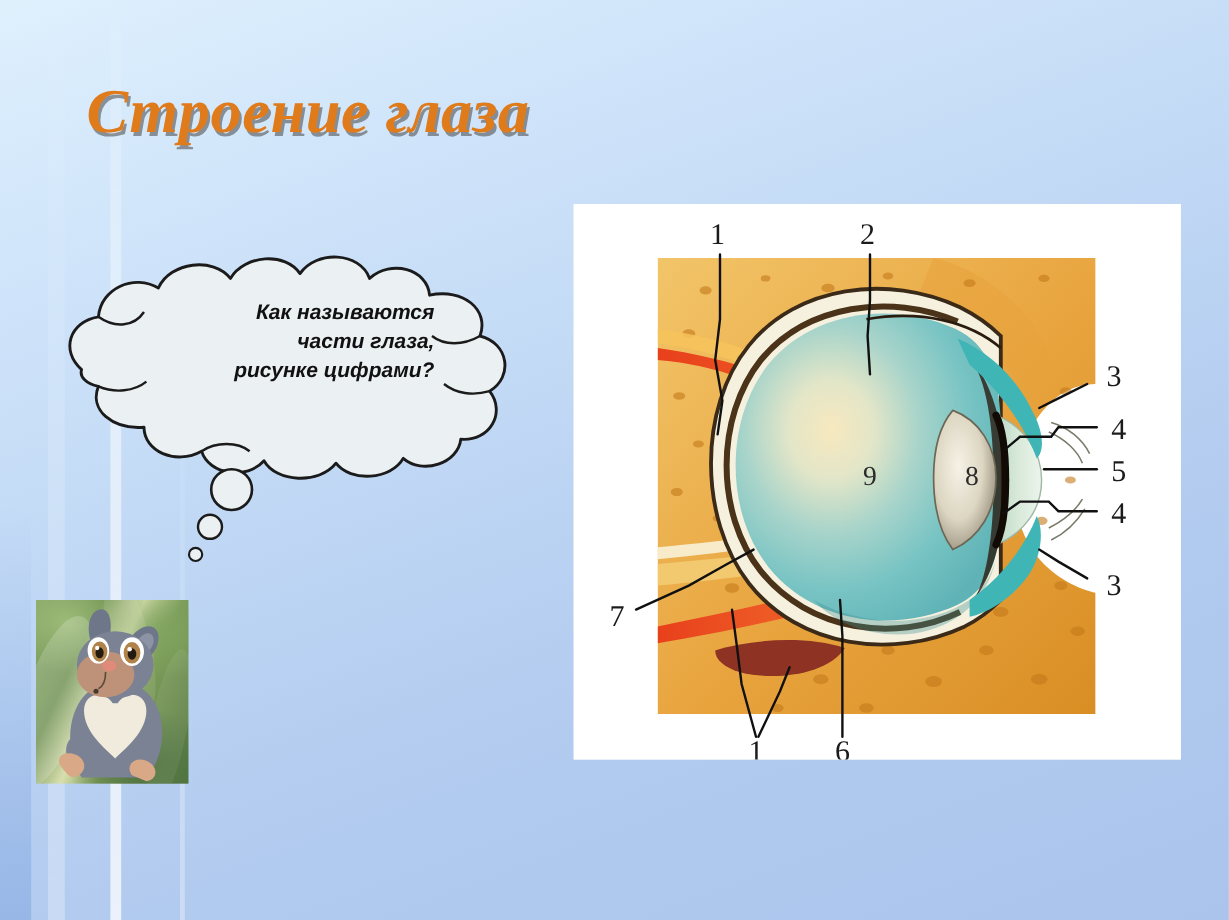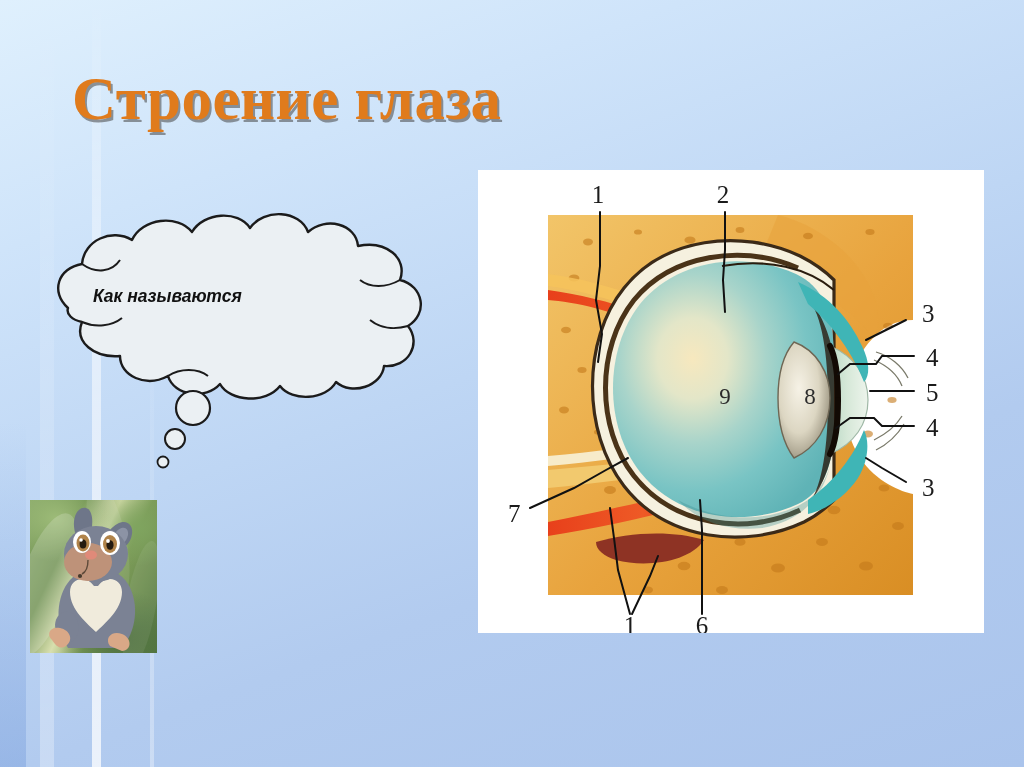--- a/index.html
+++ b/index.html
@@ -17,35 +17,35 @@
   .stripe{position:absolute;top:0;bottom:0;pointer-events:none;}
   .stripe.s1{left:40px;width:14px;background:linear-gradient(to bottom,rgba(255,255,255,0) 0%,rgba(255,255,255,.08) 30%,rgba(255,255,255,.30) 100%);}
   .stripe.s2{left:92px;width:9px;background:linear-gradient(to bottom,rgba(255,255,255,.0) 0%,rgba(255,255,255,.45) 35%,rgba(255,255,255,.75) 100%);}
   .stripe.s3{left:150px;width:4px;background:linear-gradient(to bottom,rgba(255,255,255,0) 40%,rgba(255,255,255,.35) 100%);}
   .stripe.s4{left:0px;width:26px;background:linear-gradient(to bottom,rgba(110,150,215,0) 55%,rgba(120,158,220,.45) 100%);}
 
   
   #title{
     position:absolute;left:72px;top:64px;
     font-family:"Liberation Serif","DejaVu Serif",serif;
-    font-size:61px;font-weight:bold;color:#E07B1C;
+    font-size:52px;font-weight:bold;color:#E07B1C;
     letter-spacing:.5px;white-space:nowrap;
     text-shadow:2px 3px 0 rgba(70,70,70,.55);
+    font-style:italic;
   }
 
   
   #bubble-wrap{position:absolute;left:8px;top:196px;width:450px;height:300px;}
   #bubble-wrap svg{display:block;}
   #bubble-text{
-    position:absolute;left:85px;top:52px;width:250px;
-    text-align:left;
+    position:absolute;left:104px;top:52px;width:250px;
+    text-align:right;
     font-family:"Liberation Sans",sans-serif;
     font-style:italic;font-weight:bold;font-size:17.5px;line-height:24px;
     color:#111;
-    margin-top:36px;
   }
 
   
   #rabbit{
     position:absolute;left:30px;top:500px;width:127px;height:153px;
     overflow:hidden;border:0;
     background:
       radial-gradient(ellipse 60% 40% at 20% 12%, #9dbb78 0%, rgba(157,187,120,0) 70%),
       radial-gradient(ellipse 50% 35% at 85% 18%, #7fa45f 0%, rgba(127,164,95,0) 72%),
       radial-gradient(ellipse 70% 45% at 70% 90%, #4e7040 0%, rgba(78,112,64,0) 70%),
@@ -102,20 +102,22 @@
       <path d="M 400 130 C 386 134, 372 132, 362 124" fill="none" stroke="#1b1b1b" stroke-width="2"></path>
       <path d="M 74 126 C 88 132, 104 130, 114 122" fill="none" stroke="#1b1b1b" stroke-width="2"></path>
       <path d="M 160 180 C 172 172, 190 172, 200 180" fill="none" stroke="#1b1b1b" stroke-width="2"></path>
 
       <circle cx="185" cy="212" r="17" fill="#EBF0F3" stroke="#1b1b1b" stroke-width="2.2"></circle>
       <circle cx="167" cy="243" r="10" fill="#EBF0F3" stroke="#1b1b1b" stroke-width="2"></circle>
       <circle cx="155" cy="266" r="5.5" fill="#EBF0F3" stroke="#1b1b1b" stroke-width="1.8"></circle>
     </svg>
     <div id="bubble-text">
       <div>Как называются</div>
+      <div>части глаза,</div>
+      <div>рисунке цифрами?</div>
     </div>
   </div>
 
   <div id="rabbit">
     <div class="blade" style="left:-10px;top:10px;width:50px;height:150px;transform:rotate(18deg);"></div>
     <div class="blade" style="left:60px;top:-20px;width:36px;height:120px;transform:rotate(-12deg);opacity:.5;"></div>
     <div class="blade" style="left:96px;top:40px;width:30px;height:130px;transform:rotate(10deg);opacity:.4;"></div>
     <svg width="127" height="153" viewBox="0 0 127 153">
 
       <path d="M38 148 C 24 126, 26 96, 40 80 C 56 62, 86 64, 98 84 C 110 104, 106 132, 92 148 Z" fill="#7B8294"></path>

